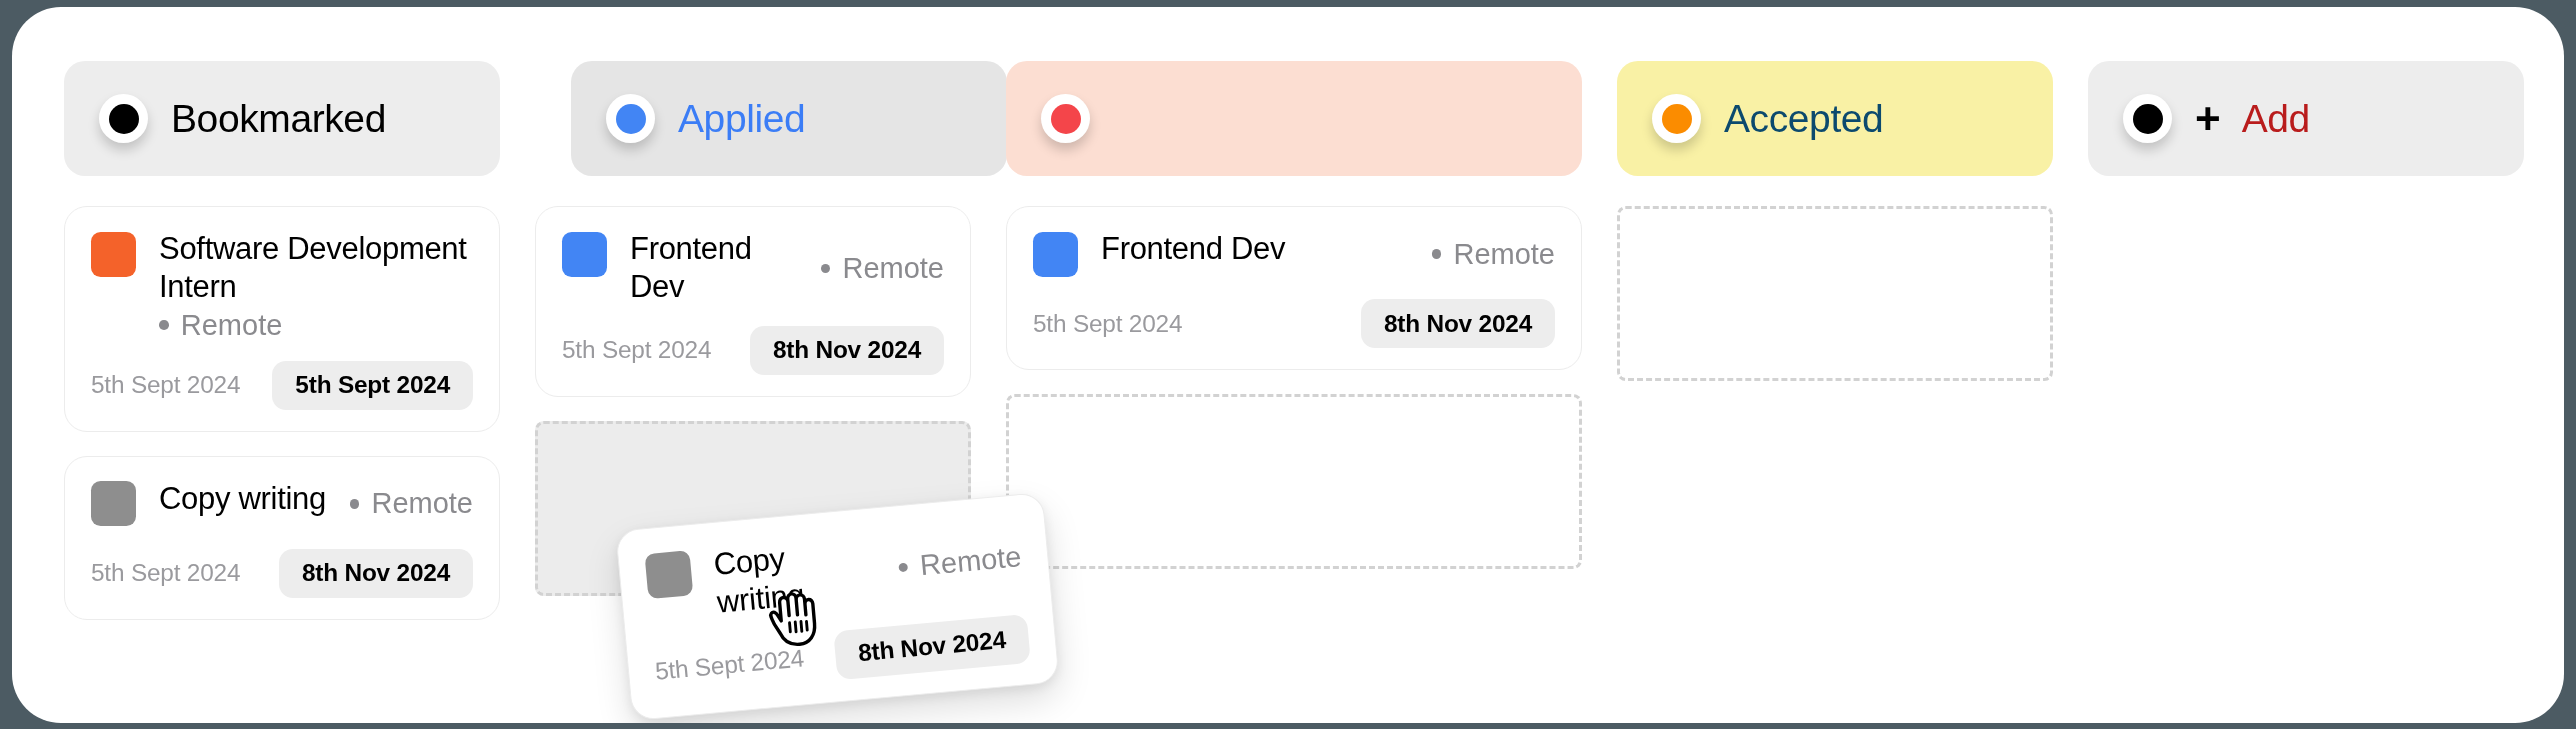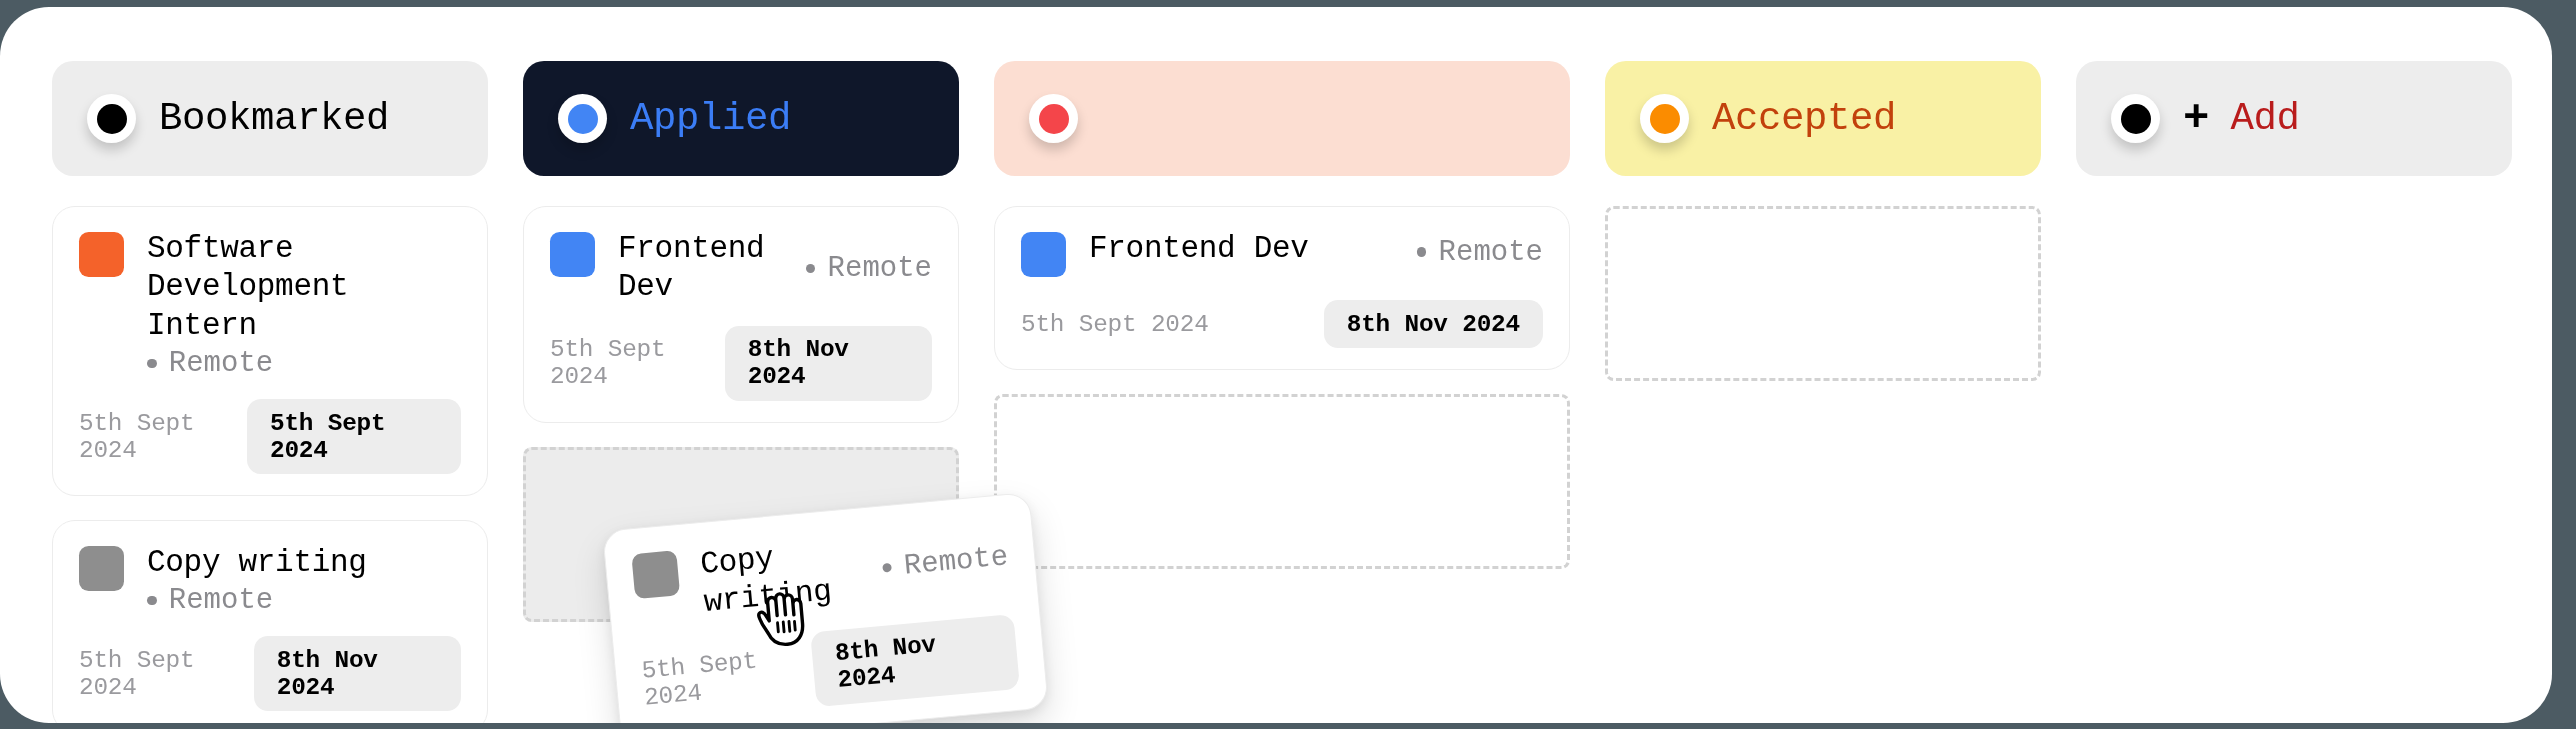--- a/index.html
+++ b/index.html
@@ -8,28 +8,27 @@
     width: 2576px;
     height: 730px;
     background: #4c5b63;
     font-family: "Liberation Sans", sans-serif;
     overflow: hidden;
   }
 
   
   .board-panel {
     position: absolute;
-    left: 0;
+    left: 12px;
     top: 7px;
     width: 2552px;
     height: 716px;
     background: #ffffff;
     border-radius: 49px;
     overflow: hidden;
-    font-family: Liberation Mono, monospace;
   }
 
   .board-inner {
     position: absolute;
     left: 0; top: 0;
     width: 100%; height: 100%;
     padding: 54px 0 0 0;
   }
 
   
@@ -282,21 +281,21 @@
           <div class="card-bottom">
             <span class="date-plain">5th Sept 2024</span>
             <span class="date-badge">8th Nov 2024</span>
           </div>
         </div>
 
       </div>
     </div>
 
     <div class="column col-w-2">
-      <div class="col-header" style="background:#0f172a;">
+      <div class="col-header" style="background:#e5e5e5;margin-left:36px;">
         <span class="status-dot-wrap">
           <span class="status-dot-ring"></span>
           <span class="status-dot-core" style="background:#4285f4;"></span>
         </span>
         <span class="col-title" style="color:#3b7df6;">Applied</span>
       </div>
 
       <div class="cards">
 
         <div class="card">
@@ -352,21 +351,21 @@
 
       </div>
     </div>
 
     <div class="column col-w-4">
       <div class="col-header" style="background:#f9f1a5;">
         <span class="status-dot-wrap">
           <span class="status-dot-ring"></span>
           <span class="status-dot-core" style="background:#fb8c00;"></span>
         </span>
-        <span class="col-title" style="color:#c2410c;">Accepted</span>
+        <span class="col-title" style="color:#0c4a6e;">Accepted</span>
       </div>
 
       <div class="cards offset-top">
         <div class="dropzone"></div>
       </div>
     </div>
 
     <div class="column col-w-5">
       <div class="col-header" style="background:#ededed;">
         <span class="status-dot-wrap">

